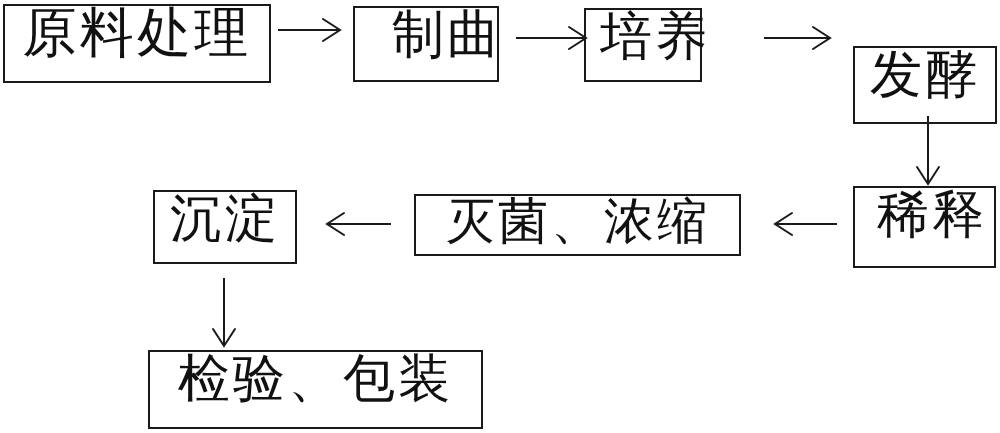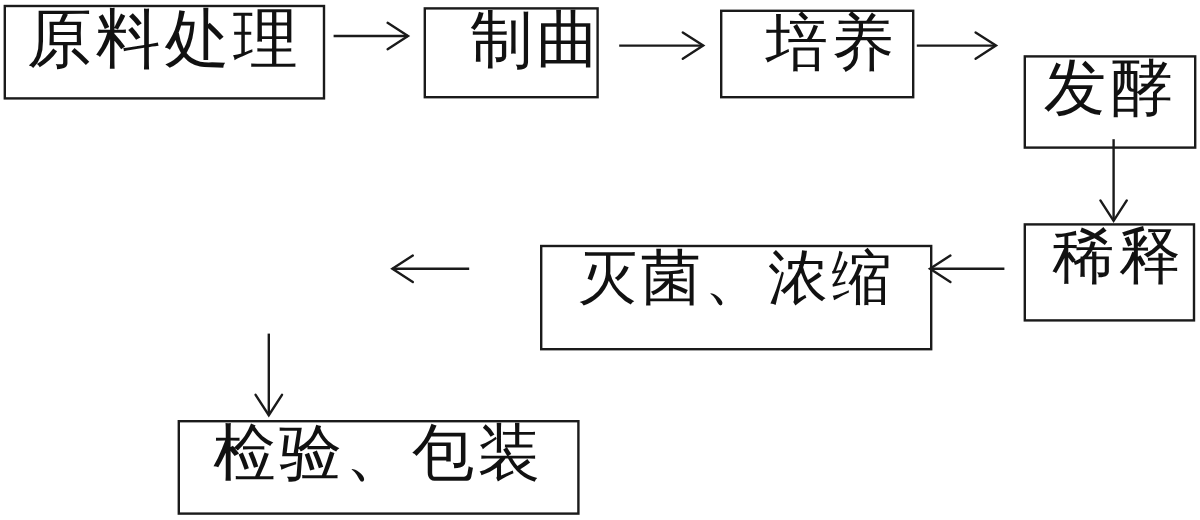--- a/index.html
+++ b/index.html
@@ -53,31 +53,34 @@
 </head>
 <body>
 
 <div id="canvas" style="background: rgb(255, 255, 255);">
     <div class="node" style="left: 3px; top: 4px; width: 268px; height: 79px; border-color: rgb(26, 26, 26);">
       <span class="node-label" style="font-size: 54px;">原料处理</span>
     </div>
     <div class="node" style="left: 353px; top: 6px; width: 146px; height: 76px; border-color: rgb(26, 26, 26);">
       <span class="node-label" style="font-size: 52px; margin-left: 42px;">制曲</span>
     </div>
-    <div class="node" style="left: 600px; top: 8px; width: 162px; height: 74px; border-color: rgb(26, 26, 26); padding-left: 24px;">
+    <div class="node" style="left: 584px; top: 8px; width: 118px; height: 74px; border-color: rgb(26, 26, 26); padding-left: 24px;">
       <span class="node-label" style="font-size: 52px;">培养</span>
     </div>
     <div class="node" style="left: 853px; top: 6px; width: 144px; height: 78px; border-color: rgb(26, 26, 26); margin-top: 40px;">
       <span class="node-label" style="font-size: 52px;">发酵</span>
     </div>
     <div class="node" style="left: 853px; top: 186px; width: 143px; height: 82px; border-color: rgb(26, 26, 26); padding-left: 15px;">
       <span class="node-label" style="font-size: 52px;">稀释</span>
     </div>
-    <div class="node" style="left: 414px; top: 204px; width: 327px; height: 88px; border-color: rgb(26, 26, 26); margin-left: 36px;">
+    <div class="node" style="left: 414px; top: 194px; width: 327px; height: 62px; border-color: rgb(26, 26, 26);">
       <span class="node-label" style="font-size: 50px;">灭菌、浓缩</span>
+    </div>
+    <div class="node" style="left: 153px; top: 190px; width: 144px; height: 74px; border-color: rgb(26, 26, 26);">
+      <span class="node-label" style="font-size: 52px;">沉淀</span>
     </div>
     <div class="node" style="left: 148px; top: 350px; width: 335px; height: 79px; border-color: rgb(26, 26, 26);">
       <span class="node-label" style="font-size: 52px;">检验、包装</span>
     </div>
     <div class="arrow" style="left: 278px; top: 15px; width: 62px; height: 30px;">
       <svg width="62" height="30" viewBox="0 0 62 30">
         <line stroke-width="2" stroke="#1a1a1a" stroke-linecap="butt" x1="0" y1="15" x2="62" y2="15"></line>
         <polyline stroke-width="2" stroke="#1a1a1a" stroke-linecap="round" stroke-linejoin="miter" points="45,4 62,15 45,26"></polyline>
       </svg>
     </div>

